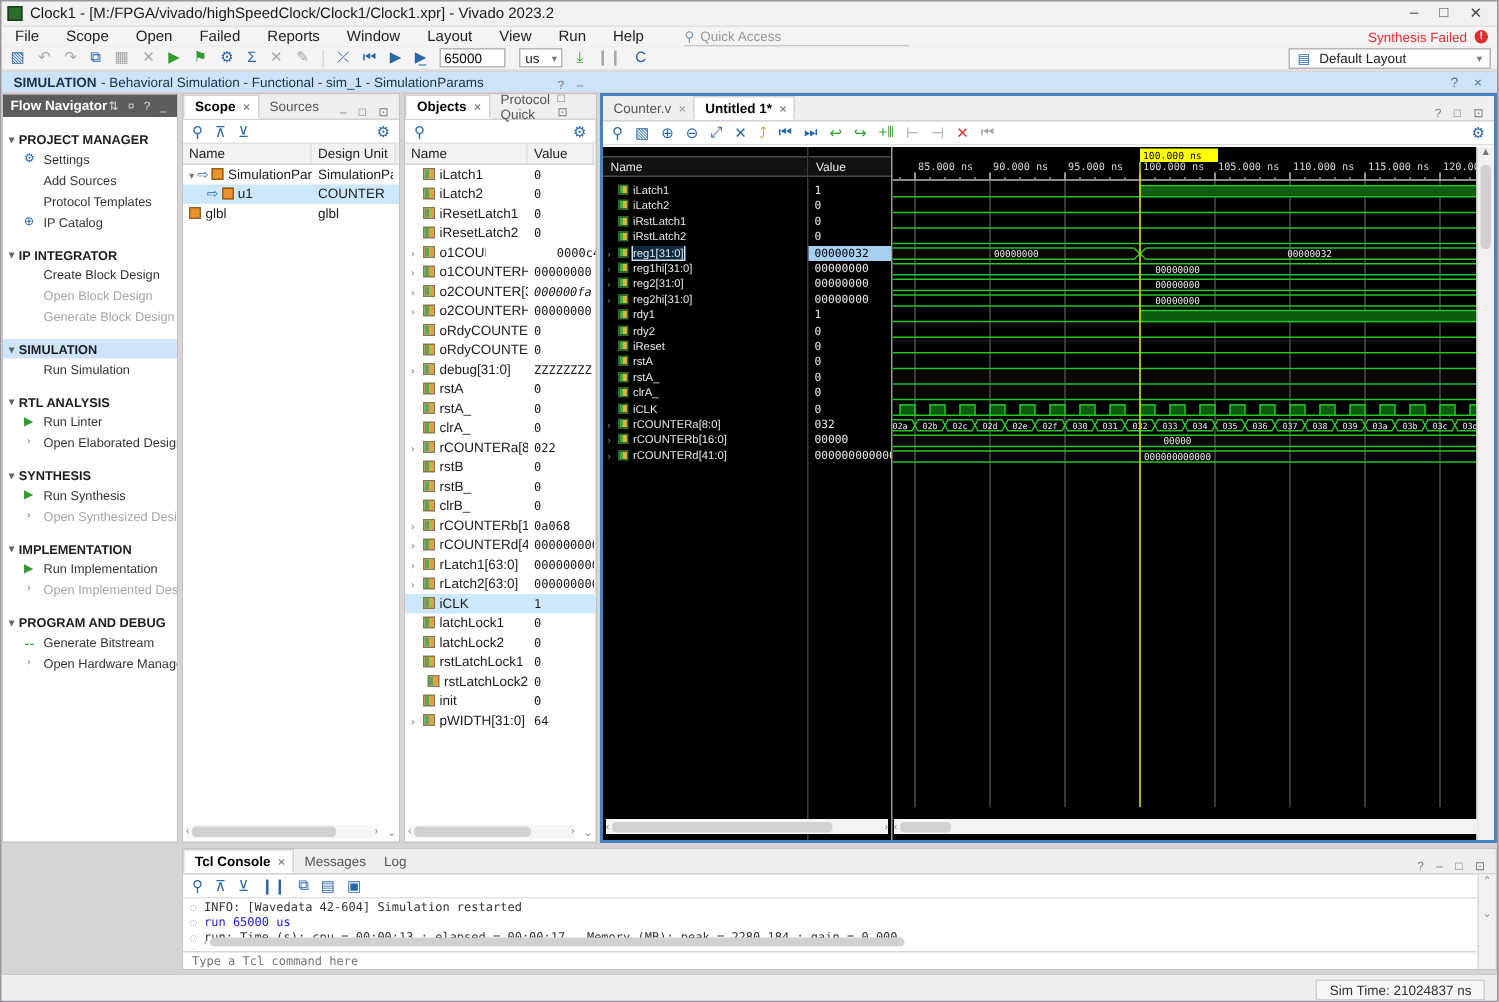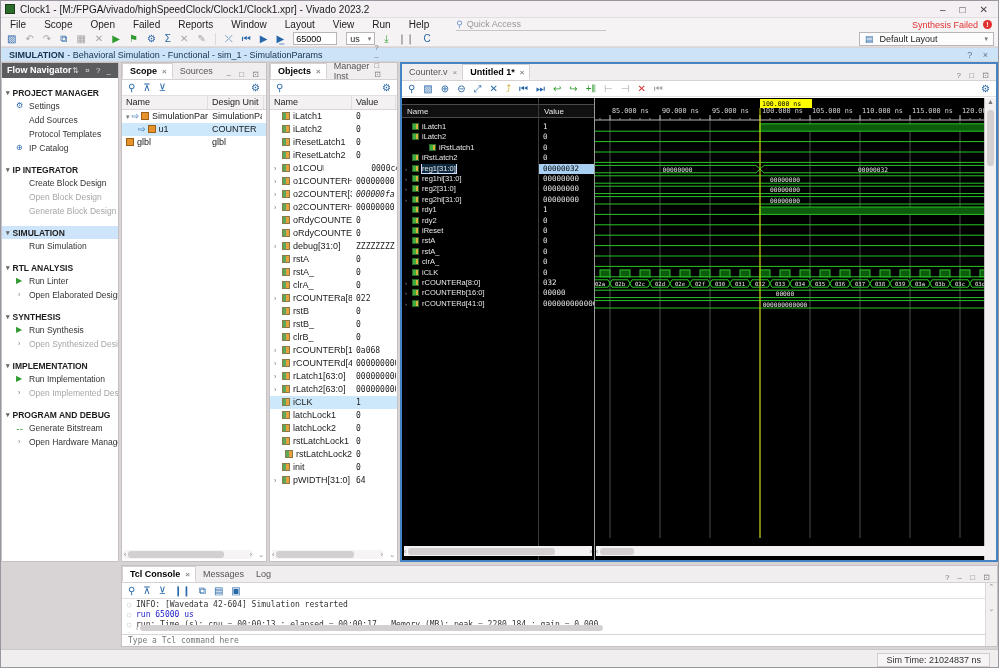--- a/index.html
+++ b/index.html
@@ -283,21 +283,21 @@
     <div class="corner-caret">⌄</div>
   </div>
 
   <div class="panel" id="objectspanel" style="left:268px; top:61px; width:129px; height:500px;">
     <div class="tabbar" id="objects-tabs">
         <div class="tab active">
           <span>Objects</span>
           <span class="x">×</span>
         </div>
         <div class="tab">
-          <span>Manager Inst</span>
+          <span>Protocol Quick</span>
         </div>
         <div class="tab-ctl">? – □ ⊡</div>
       </div>
     <div class="ptoolbar">
       <span>⚲</span>
       <span class="right">⚙</span>
     </div>
     <div class="thead" id="objects-head">
         <div style="width: 82px;">Name</div>
         <div style="width: 44px;">Value</div>
@@ -458,21 +458,21 @@
       <span class="ic-red">✕</span>
       <span class="ic-gray">⏮</span>
       <span class="right">⚙</span>
     </div>
     <div id="wave-content">
       <div class="wv-col" id="wv-names">
         <div class="wv-header">Name</div>
         <div id="wname-rows">
             <div class="wrow" style="top: 24px; padding-left: 3px;"><span class="exp2"></span><span class="sig-ic"></span><span>iLatch1</span></div>
             <div class="wrow" style="top: 34.4px; padding-left: 3px;"><span class="exp2"></span><span class="sig-ic"></span><span>iLatch2</span></div>
-            <div class="wrow" style="top: 44.8px; padding-left: 20px;"><span class="exp2"></span><span class="sig-ic"></span><span>iRstLatch1</span></div>
+            <div class="wrow" style="top: 44.8px; padding-left: 3px;"><span class="exp2"></span><span class="sig-ic"></span><span>iRstLatch1</span></div>
             <div class="wrow" style="top: 55.2px; padding-left: 3px;"><span class="exp2"></span><span class="sig-ic"></span><span>iRstLatch2</span></div>
             <div class="wrow" style="top: 65.6px; padding-left: 3px;"><span class="exp2">›</span><span class="sig-ic"></span><span class="wname-sel">reg1[31:0]</span></div>
             <div class="wrow" style="top: 76px; padding-left: 3px;"><span class="exp2">›</span><span class="sig-ic"></span><span>reg1hi[31:0]</span></div>
             <div class="wrow" style="top: 86.4px; padding-left: 3px;"><span class="exp2">›</span><span class="sig-ic"></span><span>reg2[31:0]</span></div>
             <div class="wrow" style="top: 96.8px; padding-left: 3px;"><span class="exp2">›</span><span class="sig-ic"></span><span>reg2hi[31:0]</span></div>
             <div class="wrow" style="top: 107.2px; padding-left: 3px;"><span class="exp2"></span><span class="sig-ic"></span><span>rdy1</span></div>
             <div class="wrow" style="top: 117.6px; padding-left: 3px;"><span class="exp2"></span><span class="sig-ic"></span><span>rdy2</span></div>
             <div class="wrow" style="top: 128px; padding-left: 3px;"><span class="exp2"></span><span class="sig-ic"></span><span>iReset</span></div>
             <div class="wrow" style="top: 138.4px; padding-left: 3px;"><span class="exp2"></span><span class="sig-ic"></span><span>rstA</span></div>
             <div class="wrow" style="top: 148.8px; padding-left: 3px;"><span class="exp2"></span><span class="sig-ic"></span><span>rstA_</span></div>

